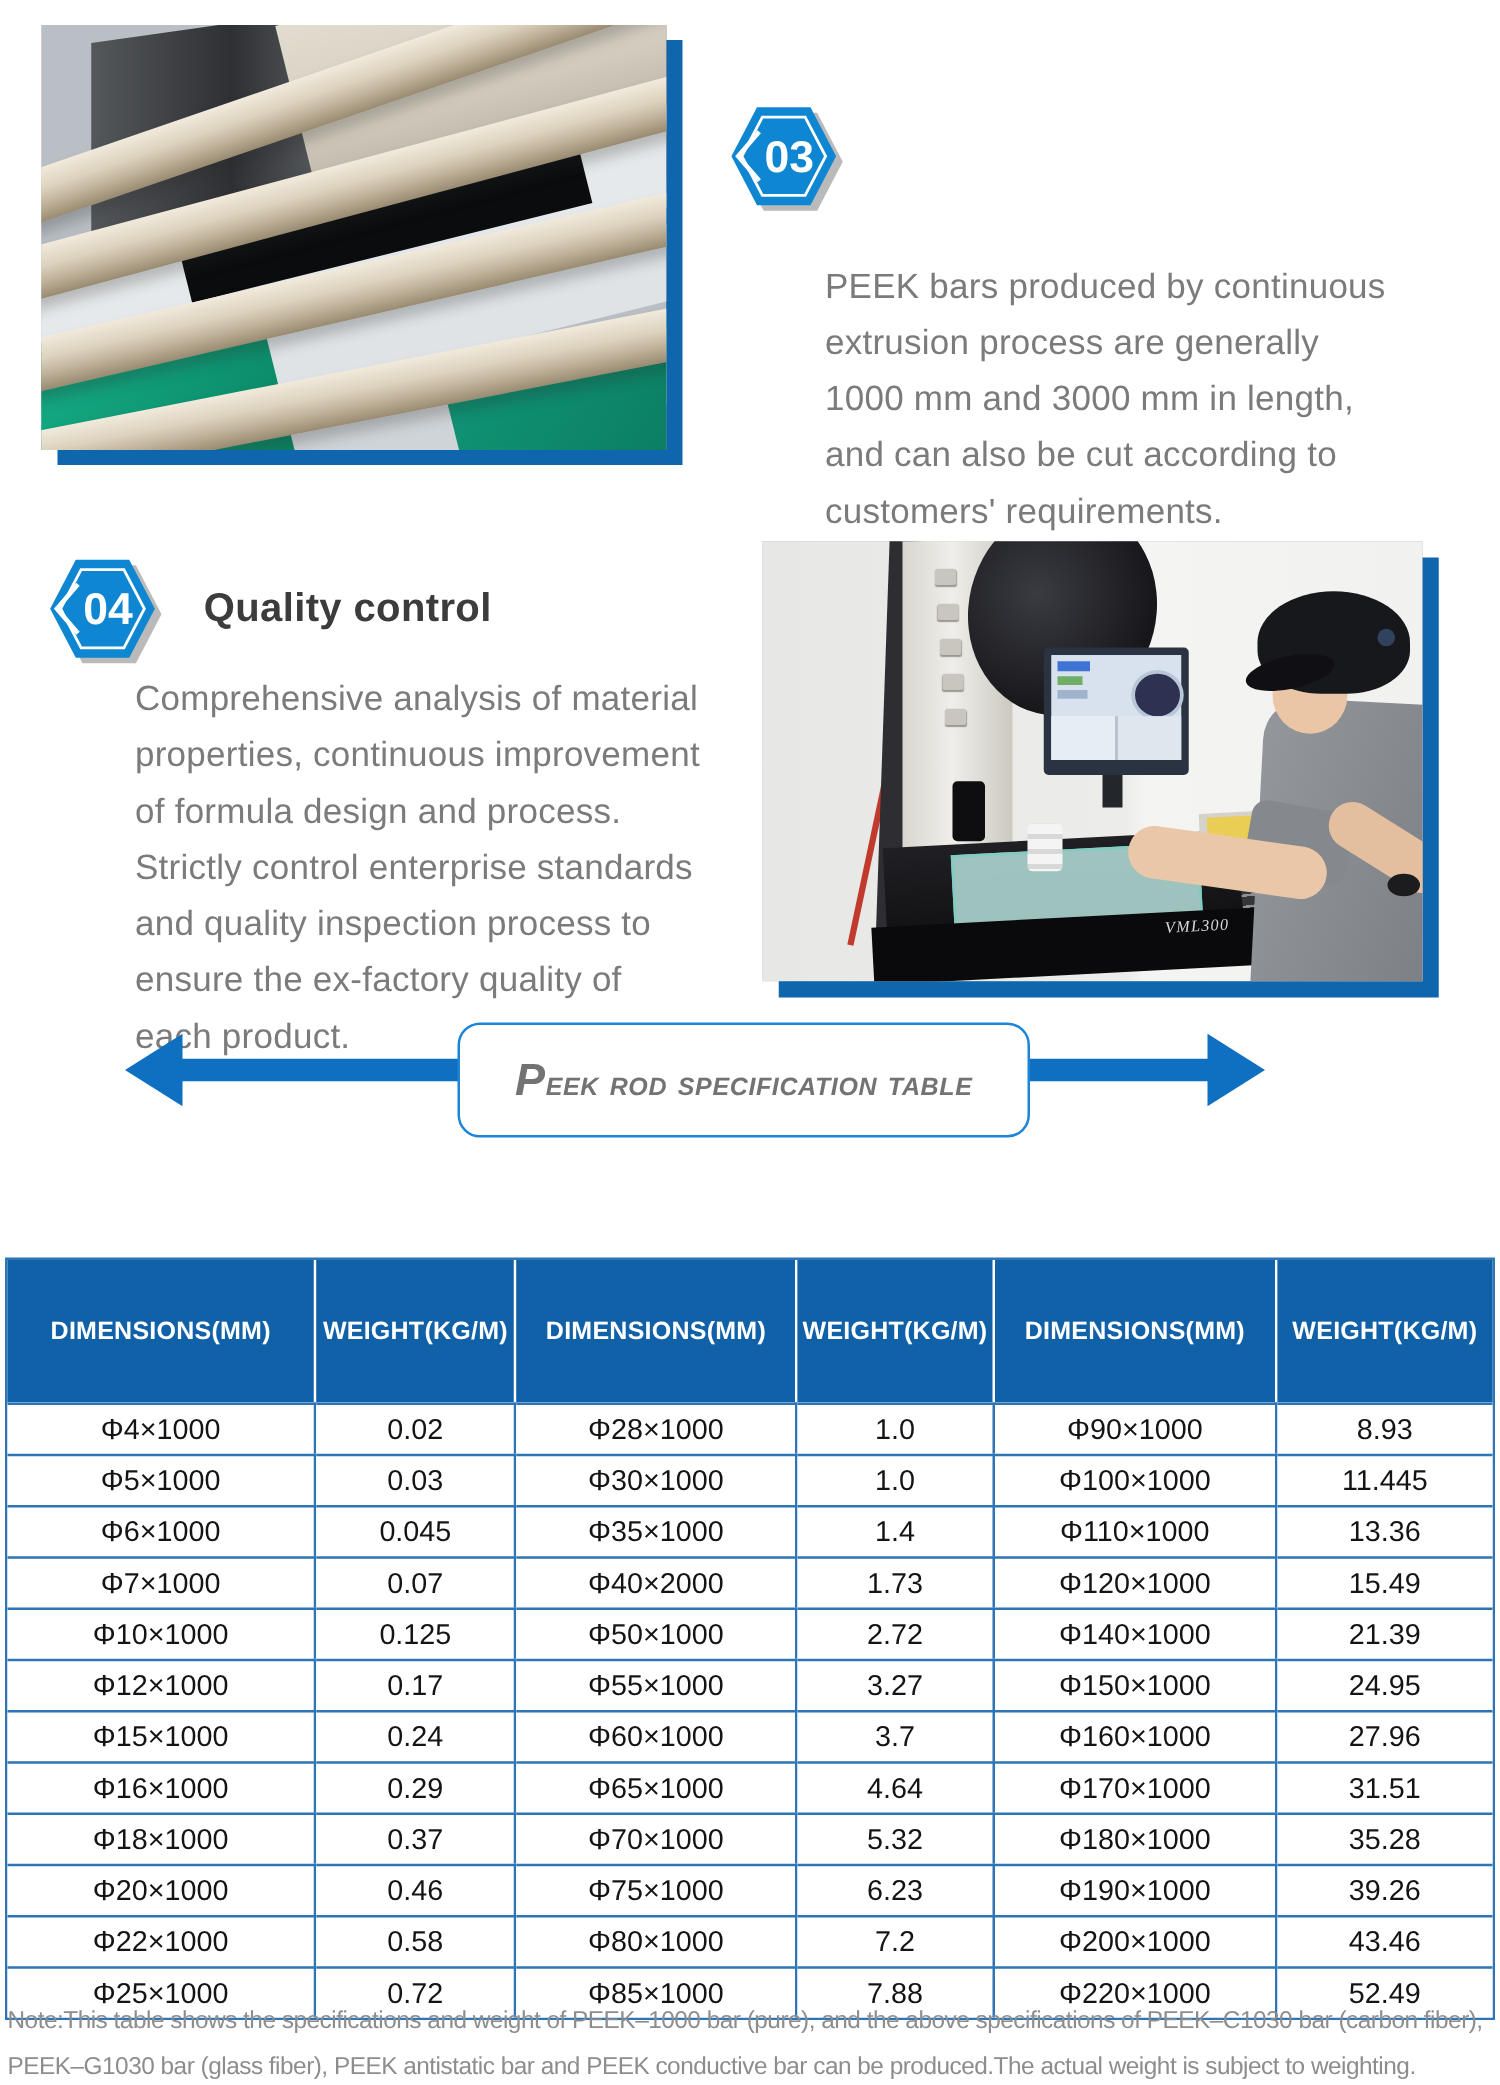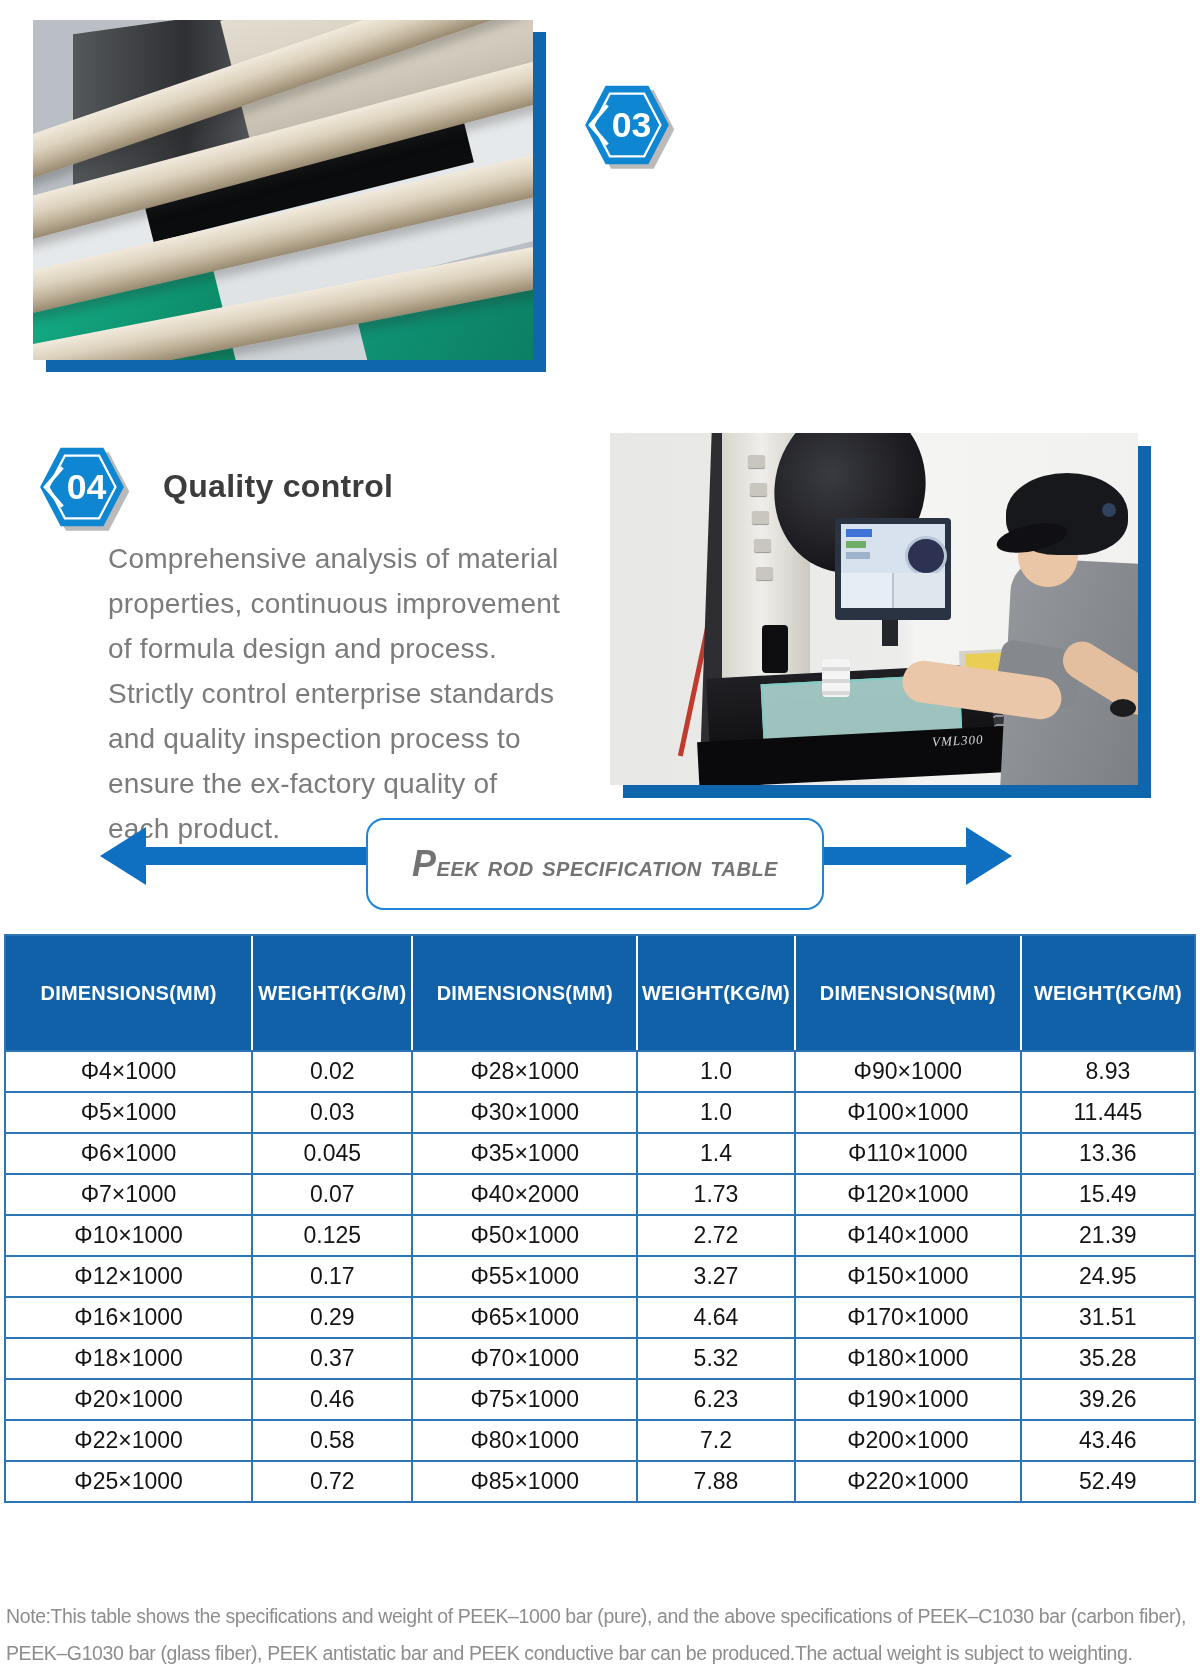--- a/index.html
+++ b/index.html
@@ -96,21 +96,21 @@
     border-right:46px solid #0f6fc0;}
   .arrow-head.right{right:0;border-top:29px solid transparent;border-bottom:29px solid transparent;
     border-left:46px solid #0f6fc0;}
   .banner-box{left:366px;top:818px;width:454px;height:88px;background:#fff;border:2px solid #1e84d8;
     border-radius:18px;display:flex;align-items:center;justify-content:center;}
   .banner-label{font-variant:small-caps;font-style:italic;font-weight:600;font-size:29px;
     color:#737373;letter-spacing:.5px;}
   .banner-label::first-letter{font-size:36px;}
 
   
-  .spec-table-wrap{left:4px;top:934px;width:1192px;}
+  .spec-table-wrap{left:4px;top:1006px;width:1192px;}
   table.spec{width:100%;border-collapse:separate;border-spacing:0;border:2px solid #2e75b6;table-layout:fixed;}
   table.spec th{background:#1161a8;color:#fff;font-size:20px;font-weight:bold;height:112px;
     vertical-align:middle;text-align:center;border-right:2px solid #fff;letter-spacing:.2px;}
   table.spec th:last-child{border-right:none;}
   table.spec td{background:#fff;color:#141414;font-size:23px;height:37px;text-align:center;
     vertical-align:middle;border-top:2px solid #2e75b6;border-right:2px solid #2e75b6;}
   table.spec td:last-child{border-right:none;}
 
   
   .note{left:6px;top:1598px;width:1190px;font-size:19.5px;line-height:37px;color:#8d8d8d;
@@ -136,20 +136,25 @@
     <div class="abs p1-rod r4"></div>
   </div>
 
   <svg class="abs badge" style="left:578px;top:78px;" viewBox="0 0 110 104">
     <polygon points="14,57 37,13 85,13 108,57 85,101 37,101" fill="#a9a9a9" opacity="0.8"></polygon>
     <polygon points="8,52 31,8 79,8 102,52 79,96 31,96" fill="#0e86d1"></polygon>
     <polygon points="17.4,52 35.8,16.8 74.2,16.8 92.6,52 74.2,87.2 35.8,87.2" fill="none" stroke="#ffffff" stroke-width="2.5"></polygon>
     <path d="M33,30 L14,52 L33,74" fill="none" stroke="#ffffff" stroke-width="4"></path>
     <text x="60" y="66" text-anchor="middle" font-size="40" font-weight="bold" fill="#ffffff" font-family="Liberation Sans, sans-serif">03</text>
   </svg>
+  <div class="abs sec-body" style="left:660px;top:206px;width:470px;">PEEK bars produced by continuous
+extrusion process are generally
+1000 mm and 3000 mm in length,
+and can also be cut according to
+customers' requirements.</div>
 
   <svg class="abs badge" style="left:33px;top:440px;" viewBox="0 0 110 104">
     <polygon points="14,57 37,13 85,13 108,57 85,101 37,101" fill="#a9a9a9" opacity="0.8"></polygon>
     <polygon points="8,52 31,8 79,8 102,52 79,96 31,96" fill="#0e86d1"></polygon>
     <polygon points="17.4,52 35.8,16.8 74.2,16.8 92.6,52 74.2,87.2 35.8,87.2" fill="none" stroke="#ffffff" stroke-width="2.5"></polygon>
     <path d="M33,30 L14,52 L33,74" fill="none" stroke="#ffffff" stroke-width="4"></path>
     <text x="60" y="66" text-anchor="middle" font-size="40" font-weight="bold" fill="#ffffff" font-family="Liberation Sans, sans-serif">04</text>
   </svg>
   <div class="abs sec-body" style="left:108px;top:536px;width:490px;">Comprehensive analysis of material
 properties, continuous improvement
@@ -275,20 +280,28 @@
           </tr>
           <tr>
             <td>Φ12×1000</td>
             <td>0.17</td>
             <td>Φ55×1000</td>
             <td>3.27</td>
             <td>Φ150×1000</td>
             <td>24.95</td>
           </tr>
           <tr>
+            <td>Φ15×1000</td>
+            <td>0.24</td>
+            <td>Φ60×1000</td>
+            <td>3.7</td>
+            <td>Φ160×1000</td>
+            <td>27.96</td>
+          </tr>
+          <tr>
             <td>Φ16×1000</td>
             <td>0.29</td>
             <td>Φ65×1000</td>
             <td>4.64</td>
             <td>Φ170×1000</td>
             <td>31.51</td>
           </tr>
           <tr>
             <td>Φ18×1000</td>
             <td>0.37</td>

